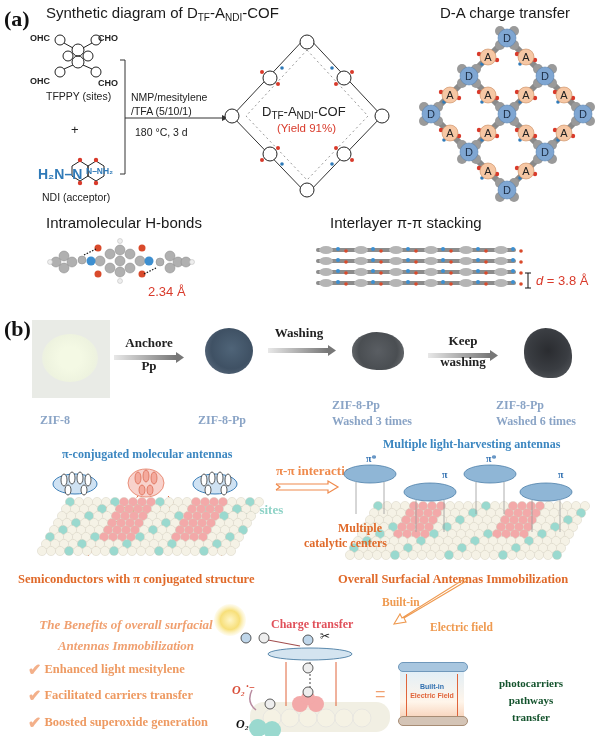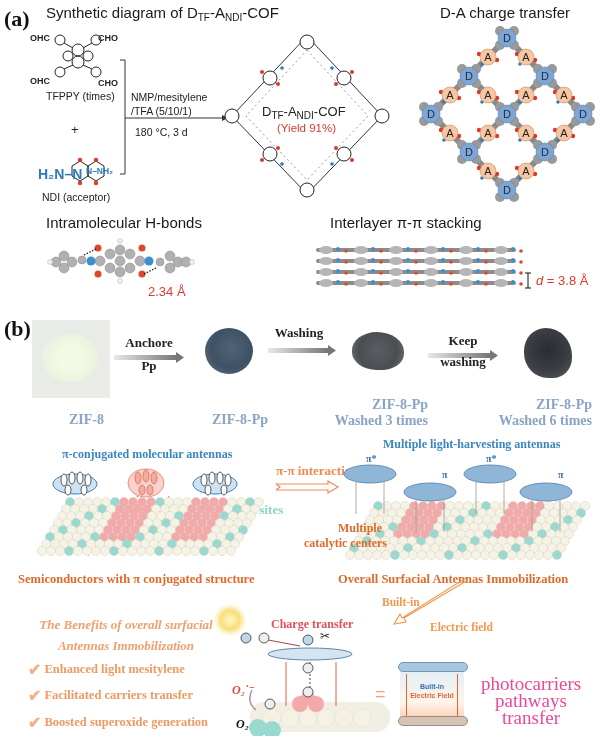--- a/index.html
+++ b/index.html
@@ -7,29 +7,29 @@
          font-family: "Liberation Sans", "DejaVu Sans", sans-serif; }
   .abs { position: absolute; }
   .serif { font-family: "Liberation Serif", "DejaVu Serif", serif; }
   .panel-label { font-family: "Liberation Serif", serif; font-weight: bold; font-size: 22px; color: #111; }
   .title { font-size: 15px; color: #1a1a1a; white-space: nowrap; }
   .sub { font-size: 10px; vertical-align: -3px; }
   .chem-red { color: #d93a2b; }
   .chem-blue { color: #2f7ab8; }
   .small { font-size: 10.5px; color: #222; white-space: nowrap; }
   .cond { font-size: 10.5px; color: #222; line-height: 14px; white-space: nowrap; }
-  .label-blue-serif { font-family: "Liberation Serif", serif; font-weight: bold; color: #8aa4c6; font-size: 14px; text-align: right; line-height: 16px; white-space: nowrap; }
+  .label-blue-serif { font-family: "Liberation Serif", serif; font-weight: bold; color: #8aa4c6; font-size: 12px; text-align: left; line-height: 16px; white-space: nowrap; }
   .arrow-label { font-family: "Liberation Serif", serif; font-weight: bold; font-size: 13px; color: #222; text-align: center; line-height: 22px; }
   .orange-title { font-family: "Liberation Serif", serif; font-weight: bold; color: #e06a2a; font-size: 12.5px; white-space: nowrap; }
   .blue-title { font-family: "Liberation Serif", serif; font-weight: bold; color: #3b86c0; font-size: 12px; white-space: nowrap; }
   .orange-small { font-family: "Liberation Serif", serif; font-weight: bold; color: #e8823e; font-size: 13px; white-space: nowrap; }
   .benefit-head { font-family: "Liberation Serif", serif; font-weight: bold; font-style: italic; color: #f0a070; font-size: 13px; text-align: center; line-height: 21px; white-space: nowrap; }
   .benefit { font-family: "Liberation Serif", serif; font-weight: bold; color: #ee9a62; font-size: 12.5px; white-space: nowrap; display: flex; align-items: center; }
   .check { color: #f3b08a; font-size: 16px; margin-right: 3px; }
-  .pathways { font-family: "Liberation Serif", serif; font-weight: normal; color: #ec4899; font-size: 19px; text-align: center; line-height: 17px; white-space: nowrap; }
+  .pathways { font-family: "Liberation Serif", serif; font-weight: bold; color: #14532d; font-size: 11px; text-align: center; line-height: 17px; white-space: nowrap; }
   svg { overflow: visible; }
 </style>
 </head>
 <body>
 
 <div class="abs panel-label" style="left:4px;top:6px;">(a)</div>
 
 <div class="abs title" style="left:46px;top:4px;">
   <span>Synthetic diagram of D</span><span class="sub">TF</span><span>-A</span><span class="sub">NDI</span><span>-COF</span>
 </div>
@@ -47,21 +47,21 @@
     <line x1="35" y1="20" x2="26" y2="15"></line>
       <line x1="45" y1="20" x2="54" y2="15"></line>
     <line x1="35" y1="37" x2="26" y2="41"></line>
       <line x1="45" y1="37" x2="54" y2="41"></line>
   </g>
 </svg>
 <div class="abs small chem-red" style="left:30px;top:33px;font-size:9px;font-weight:bold;">OHC</div>
 <div class="abs small chem-red" style="left:98px;top:33px;font-size:9px;font-weight:bold;">CHO</div>
 <div class="abs small chem-red" style="left:30px;top:76px;font-size:9px;font-weight:bold;">OHC</div>
 <div class="abs small chem-red" style="left:98px;top:78px;font-size:9px;font-weight:bold;">CHO</div>
-<div class="abs small" style="left:46px;top:90px;">TFPPY (times)</div>
+<div class="abs small" style="left:46px;top:90px;">TFPPY (sites)</div>
 <div class="abs small" style="left:71px;top:122px;font-size:13px;">+</div>
 
 <svg class="abs" style="left:62px;top:158px;" width="50" height="30">
   <g stroke="#222" stroke-width="1" fill="none">
     <polygon points="10,8 18,3 26,8 26,18 18,23 10,18"></polygon>
     <polygon points="26,8 34,3 42,8 42,18 34,23 26,18"></polygon>
   </g>
   <circle cx="18" cy="2" r="2.2" fill="#d93a2b"></circle>
     <circle cx="34" cy="2" r="2.2" fill="#d93a2b"></circle>
   <circle cx="18" cy="25" r="2.2" fill="#d93a2b"></circle>

